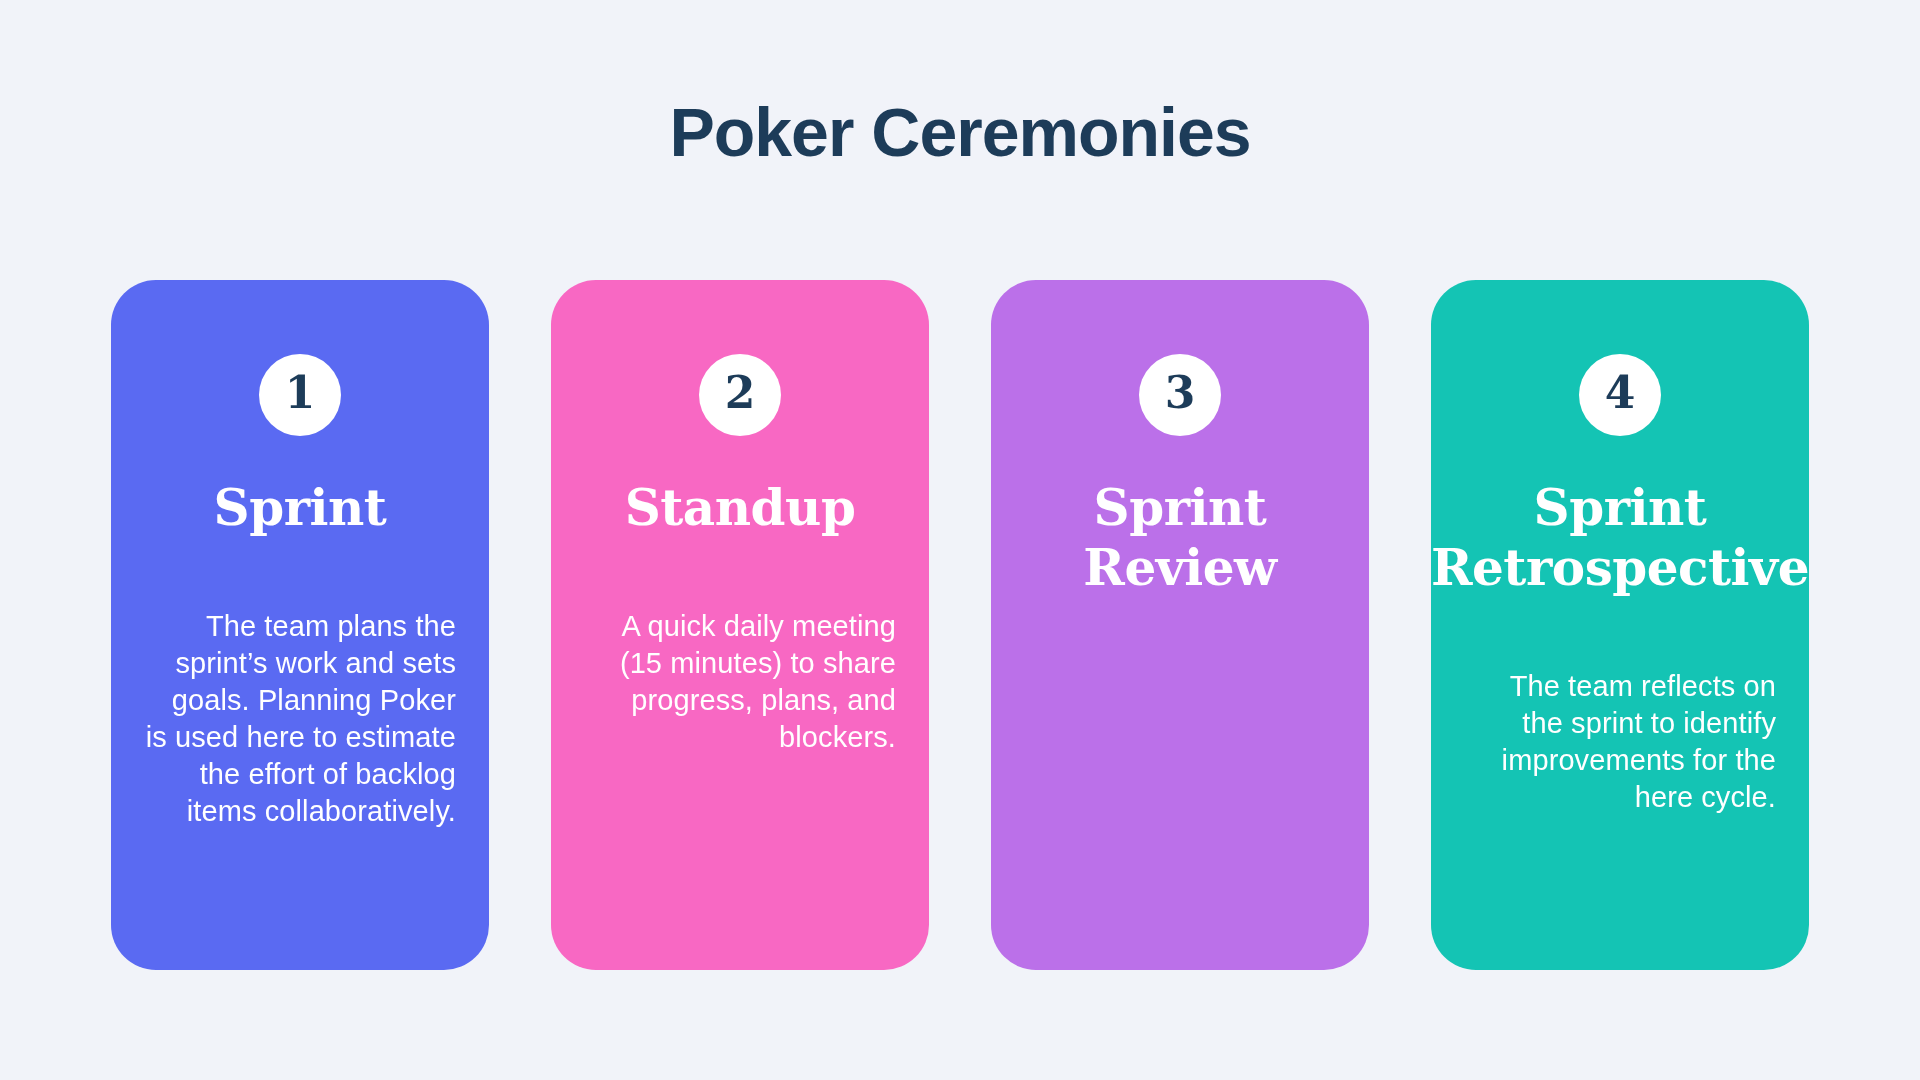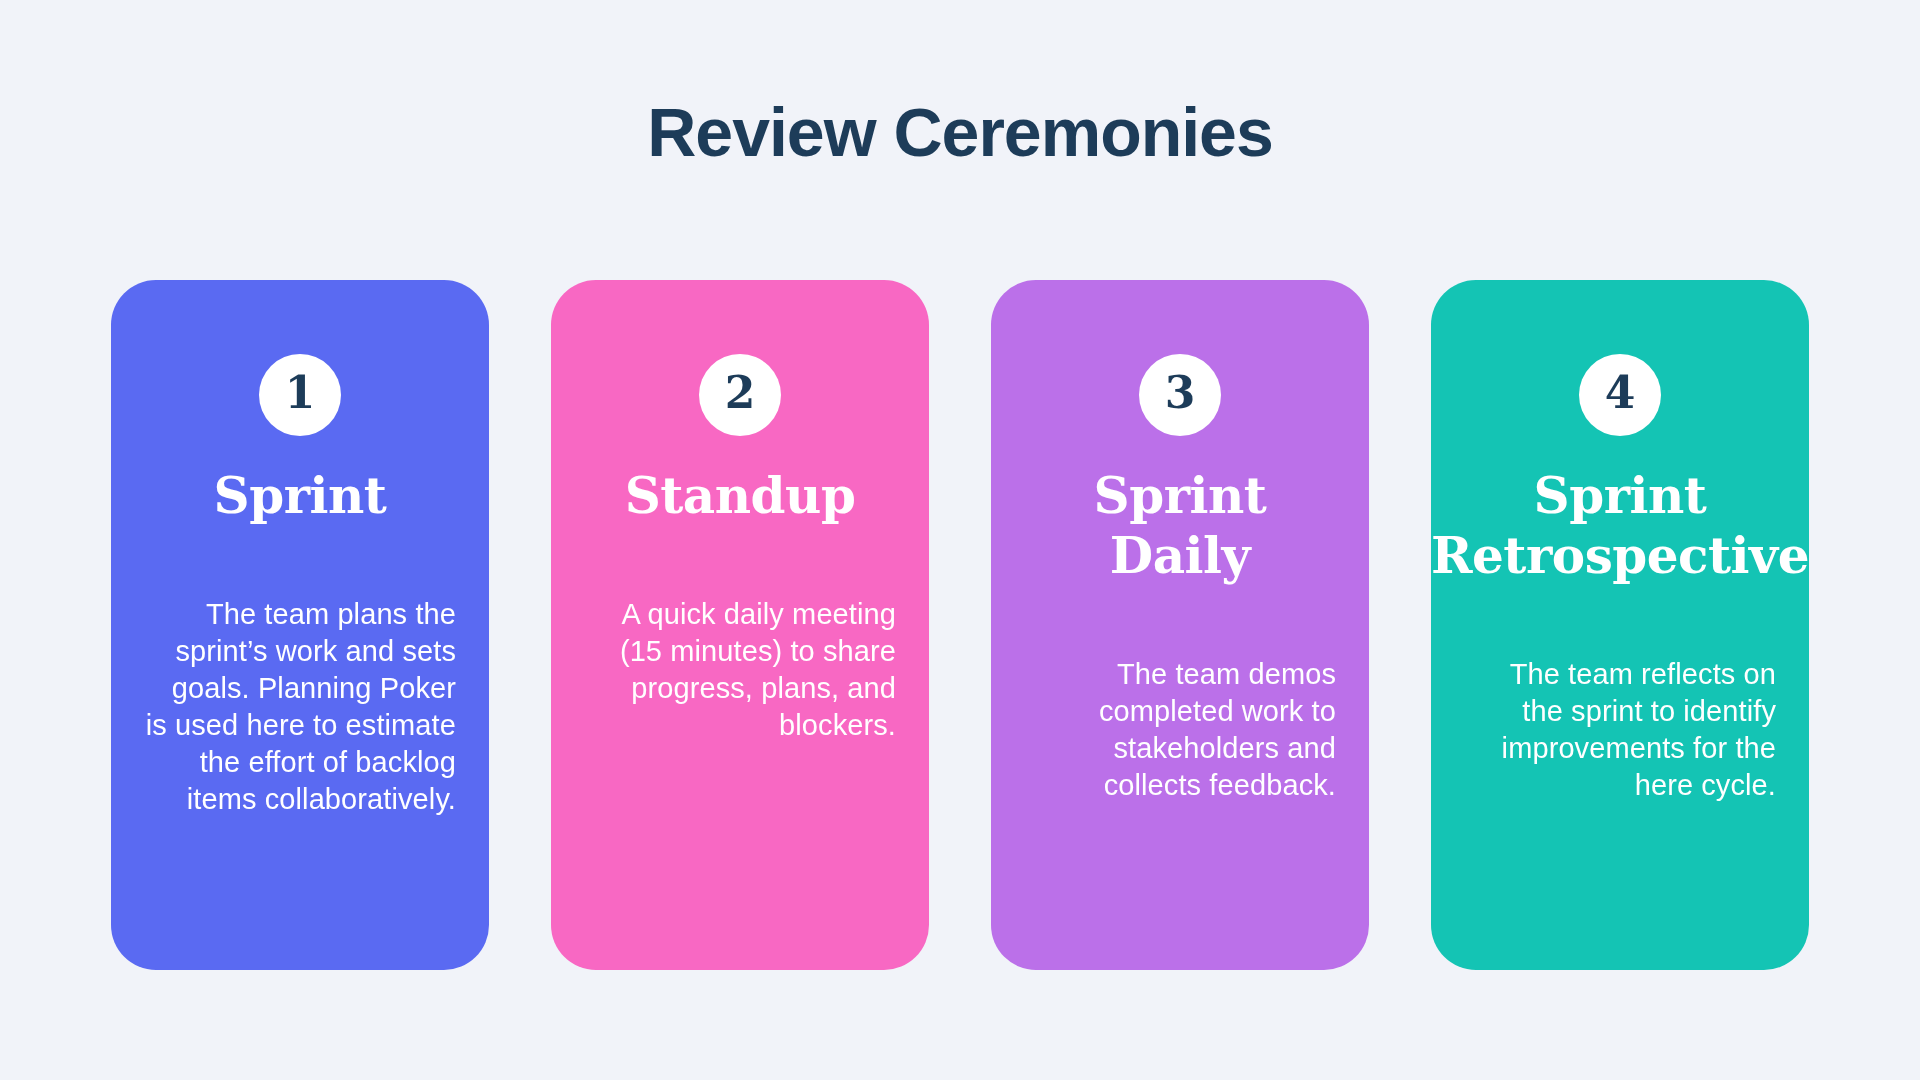--- a/index.html
+++ b/index.html
@@ -55,21 +55,21 @@
   }
   .circle span {
     font-family: "DejaVu Serif", serif;
     font-weight: 700;
     font-size: 44px;
     color: var(--navy);
     line-height: 1;
     transform: translateY(-2px);
   }
   .card-title {
-    margin-top: 30px;
+    margin-top: 42px;
     text-align: center;
     font-family: "DejaVu Serif", serif;
     font-weight: 700;
     font-size: 50px;
     line-height: 60px;
     letter-spacing: -0.5px;
     white-space: nowrap;
   }
   .card-title .line { display: block; }
   .card-desc {
@@ -79,21 +79,21 @@
     font-size: 29px;
     line-height: 37px;
     font-weight: 400;
     letter-spacing: 0.1px;
   }
 </style>
 </head>
 <body>
 
 <main>
-  <h1 class="page-title">Review Ceremonies</h1>
+  <h1 class="page-title">Poker Ceremonies</h1>
 
   <section class="cards-row">
 
     <article class="card" style="background: rgb(90, 106, 242);">
       <div class="circle">
         <span>1</span>
       </div>
       <h2 class="card-title">
         <span class="line">Sprint</span>
       </h2>
@@ -109,23 +109,22 @@
       </h2>
       <p class="card-desc">A quick daily meeting (15 minutes) to share progress, plans, and blockers.</p>
     </article>
 
     <article class="card" style="background: rgb(187, 112, 233);">
       <div class="circle">
         <span>3</span>
       </div>
       <h2 class="card-title">
         <span class="line">Sprint</span>
-        <span class="line">Daily</span>
+        <span class="line">Review</span>
       </h2>
-      <p class="card-desc">The team demos completed work to stakeholders and collects feedback.</p>
     </article>
 
     <article class="card" style="background: rgb(20, 196, 180);">
       <div class="circle">
         <span>4</span>
       </div>
       <h2 class="card-title">
         <span class="line">Sprint</span>
         <span class="line">Retrospective</span>
       </h2>

